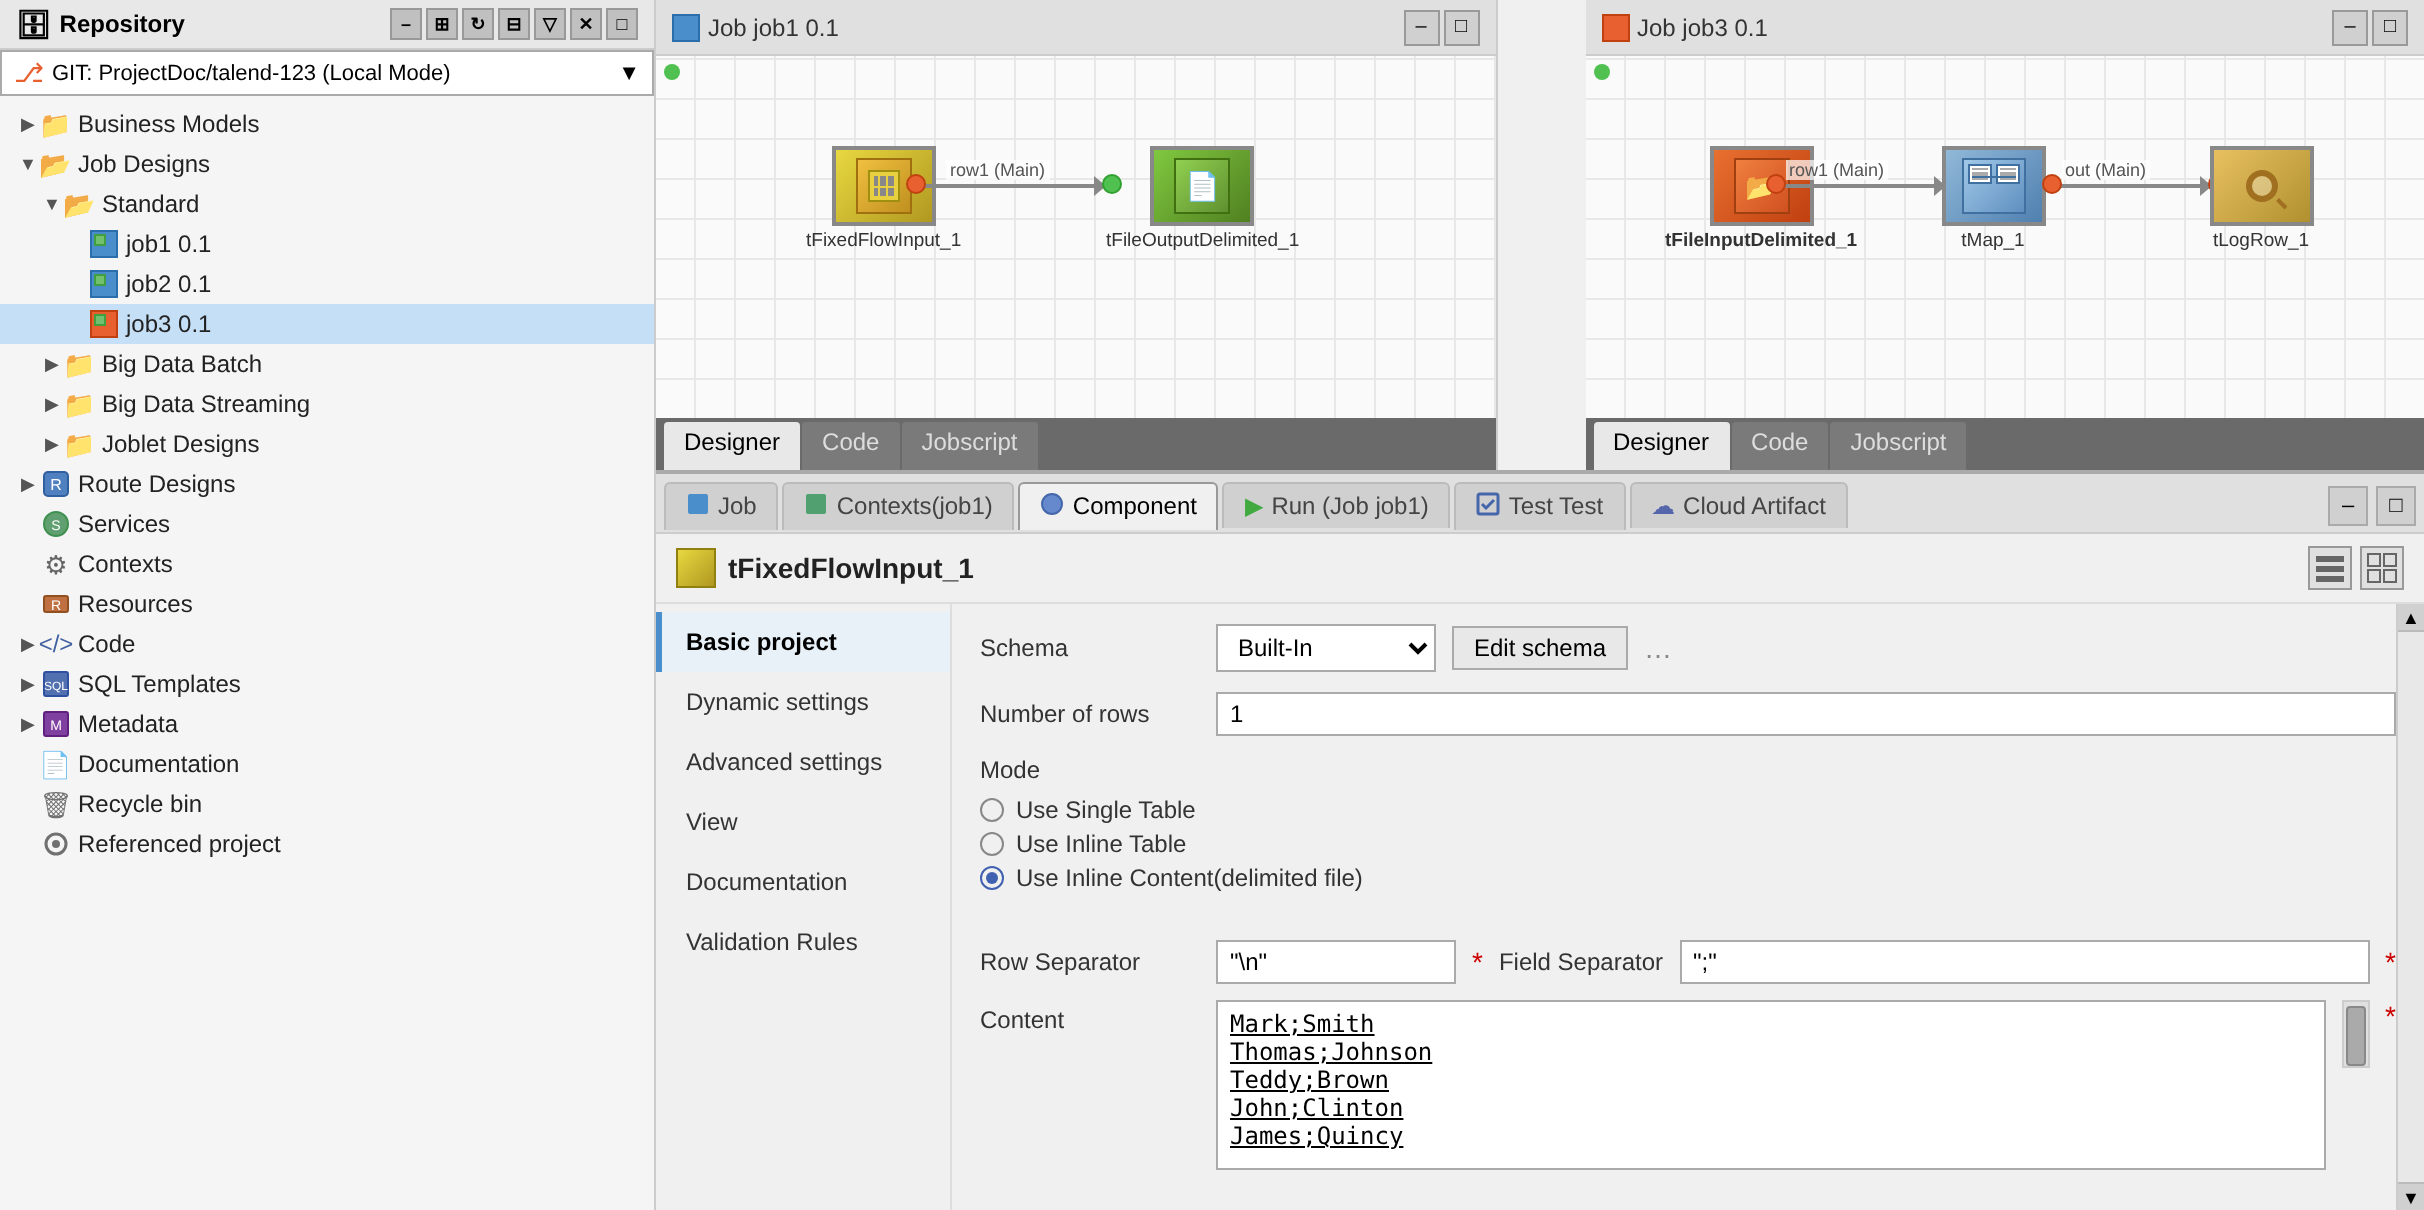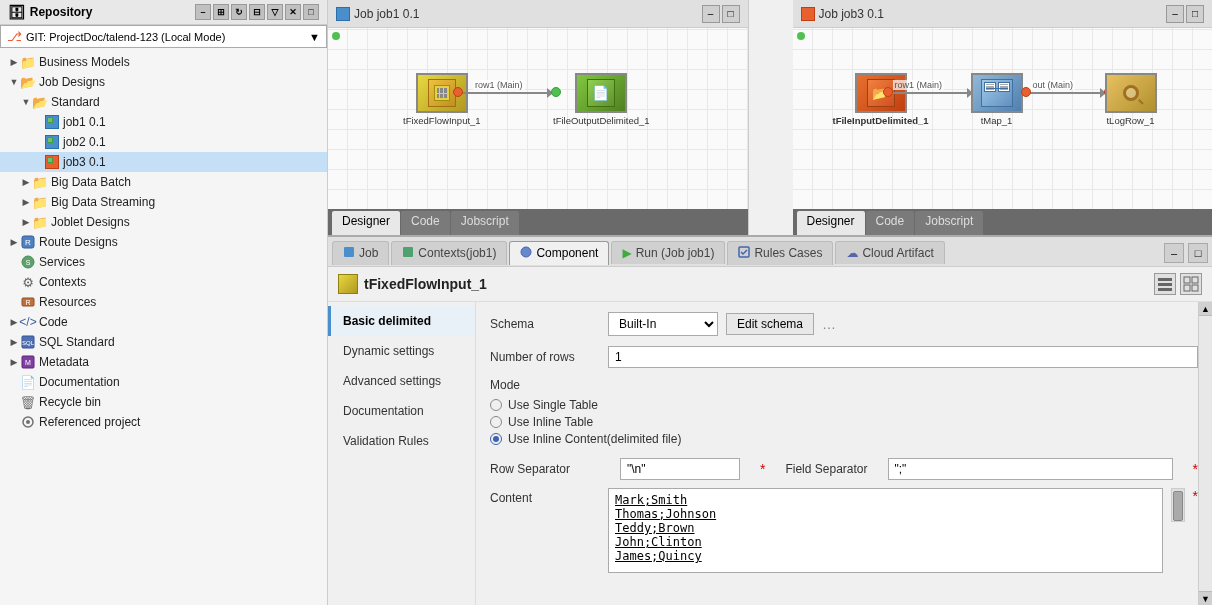--- a/index.html
+++ b/index.html
@@ -79,28 +79,28 @@
 
     
     .settings-content { flex: 1; padding: 10px 14px; overflow-y: auto; position: relative; }
     .settings-row { display: flex; align-items: center; margin-bottom: 10px; gap: 8px; }
     .settings-label { font-size: 12px; color: #333; width: 110px; flex-shrink: 0; }
     .settings-dropdown { padding: 3px 6px; border: 1px solid #aaa; background: #fff; font-size: 12px; min-width: 110px; }
     .settings-btn { padding: 3px 10px; border: 1px solid #aaa; background: #e8e8e8; font-size: 12px; cursor: pointer; }
     .settings-input { flex: 1; padding: 3px 6px; border: 1px solid #aaa; background: #fff; font-size: 12px; }
 
     
-    .mode-section { margin-bottom: 12px; }
+    .mode-section { margin-bottom: 24px; }
     .radio-row { display: flex; align-items: center; gap: 6px; margin-bottom: 3px; font-size: 12px; color: #333; }
     .radio-btn { width: 12px; height: 12px; border-radius: 50%; border: 1px solid #888; display: inline-flex; align-items: center; justify-content: center; flex-shrink: 0; }
     .radio-btn.checked { border-color: #4060b0; }
     .radio-btn.checked::after { content: ''; width: 6px; height: 6px; border-radius: 50%; background: #4060b0; }
 
     
-    .separator-row { display: flex; align-items: center; gap: 20px; margin-bottom: 8px; }
+    .separator-row { display: flex; align-items: center; gap: 8px; margin-bottom: 8px; }
     .sep-label { font-size: 12px; color: #333; width: 110px; flex-shrink: 0; }
     .sep-input { padding: 3px 6px; border: 1px solid #aaa; background: #fff; font-size: 12px; width: 120px; }
     .sep-star { color: #c00; font-size: 14px; }
 
     
     .content-row { display: flex; align-items: flex-start; gap: 8px; }
     .content-label { font-size: 12px; color: #333; width: 110px; flex-shrink: 0; padding-top: 3px; }
     .content-textarea { flex: 1; height: 85px; padding: 4px 6px; border: 1px solid #aaa; background: #fff; font-size: 12px; font-family: monospace; resize: none; text-decoration: underline; }
     .canvas-corner-btn { width: 18px; height: 18px; background: #d0d0d0; border: 1px solid #999; display: flex; align-items: center; justify-content: center; font-size: 10px; cursor: pointer; }
 
@@ -247,21 +247,21 @@
       </div>
 
       <div class="tree-item tree-indent-1">
         <span class="tree-arrow">▶</span>
         <span class="tree-icon">
           <svg width="14" height="14" viewBox="0 0 14 14">
               <rect x="1" y="1" width="12" height="12" rx="1" fill="#5070b0" stroke="#3050a0"></rect>
               <text x="7" y="10" text-anchor="middle" font-size="6" fill="white">SQL</text>
             </svg>
         </span>
-        <span class="tree-label">SQL Standard</span>
+        <span class="tree-label">SQL Templates</span>
       </div>
 
       <div class="tree-item tree-indent-1">
         <span class="tree-arrow">▶</span>
         <span class="tree-icon">
           <svg width="14" height="14" viewBox="0 0 14 14">
               <rect x="1" y="1" width="12" height="12" rx="1" fill="#8040a0" stroke="#602080"></rect>
               <text x="7" y="10" text-anchor="middle" font-size="7" fill="white">M</text>
             </svg>
         </span>
@@ -453,21 +453,21 @@
           <span class="panel-tab-icon run-icon">▶</span>
           <span>Run (Job job1)</span>
         </div>
         <div class="comp-panel-tab">
           <span class="panel-tab-icon">
             <svg width="12" height="12" viewBox="0 0 12 12">
                 <rect x="1" y="1" width="10" height="10" rx="1" fill="none" stroke="#4466aa" stroke-width="1.5"></rect>
                 <polyline points="3,6 5,8 9,4" stroke="#4466aa" stroke-width="1.5" fill="none"></polyline>
               </svg>
           </span>
-          <span>Rules Cases</span>
+          <span>Test Test</span>
         </div>
         <div class="comp-panel-tab">
           <span class="panel-tab-icon">☁</span>
           <span>Cloud Artifact</span>
         </div>
         <div class="panel-right-icons">
           <div class="panel-right-icon">–</div>
           <div class="panel-right-icon">□</div>
         </div>
       </div>
@@ -490,23 +490,24 @@
                 <rect x="1" y="9" width="6" height="6" fill="none" stroke="#666"></rect>
                 <rect x="9" y="9" width="6" height="6" fill="none" stroke="#666"></rect>
               </svg>
           </div>
         </div>
       </div>
 
       <div class="comp-content">
 
         <div class="settings-nav">
-          <div class="settings-nav-item active">Basic delimited</div>
+          <div class="settings-nav-item active">Basic project</div>
           <div class="settings-nav-item">Dynamic settings</div>
           <div class="settings-nav-item">Advanced settings</div>
+          <div class="settings-nav-item">View</div>
           <div class="settings-nav-item">Documentation</div>
           <div class="settings-nav-item">Validation Rules</div>
         </div>
 
         <div class="settings-content">
 
           <div class="settings-row">
             <span class="settings-label">Schema</span>
             <select class="settings-dropdown">
               <option>Built-In</option>

